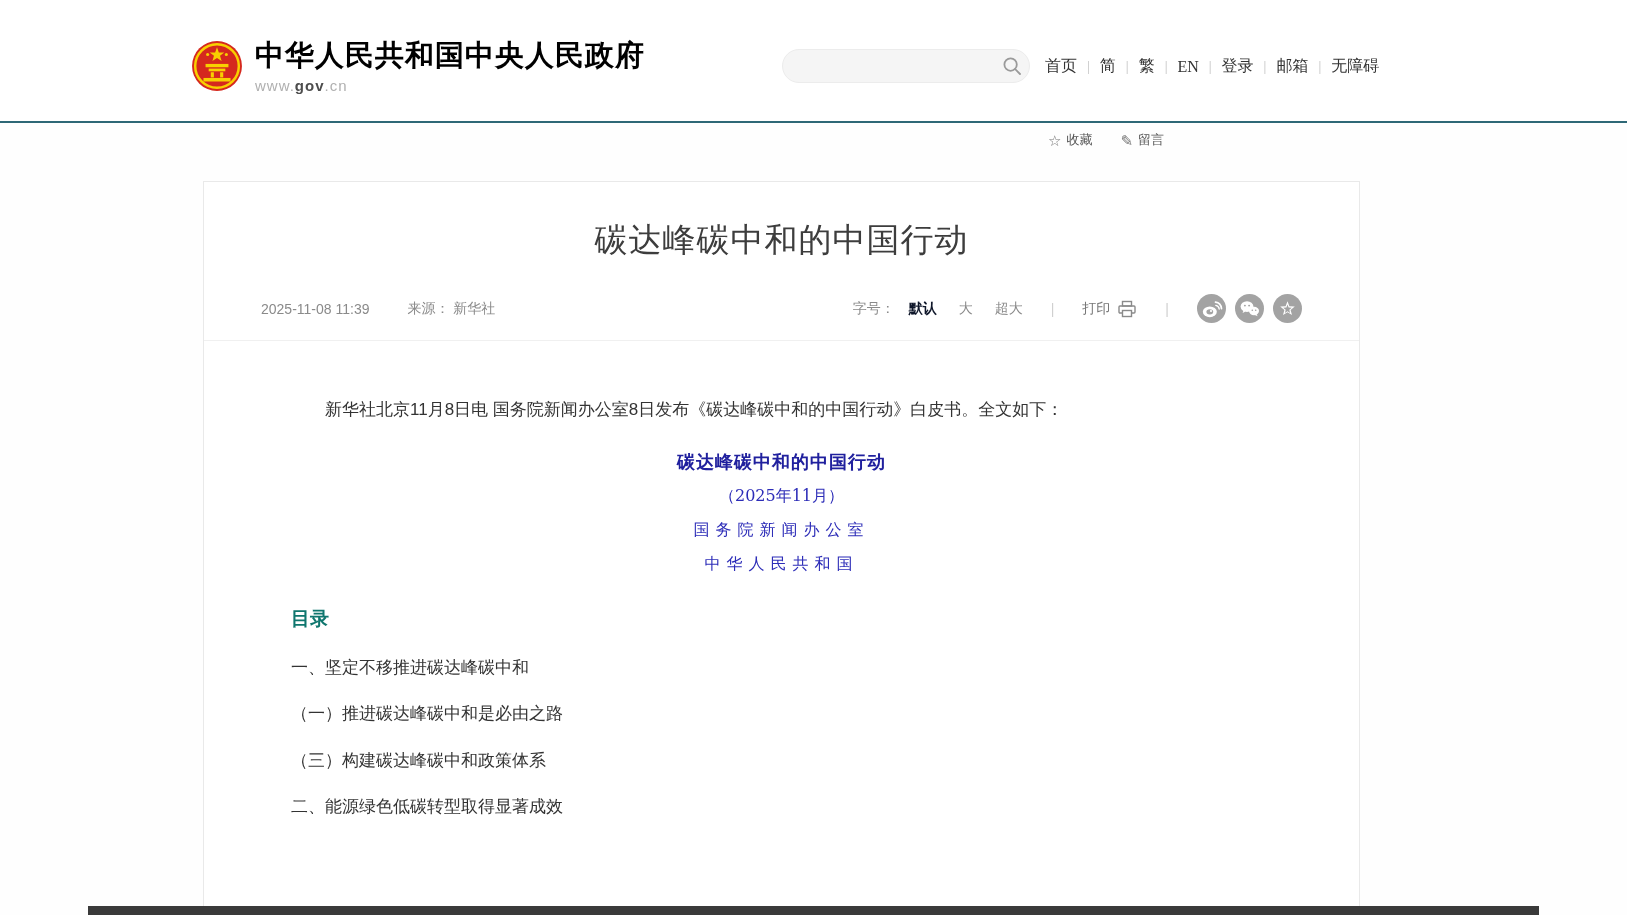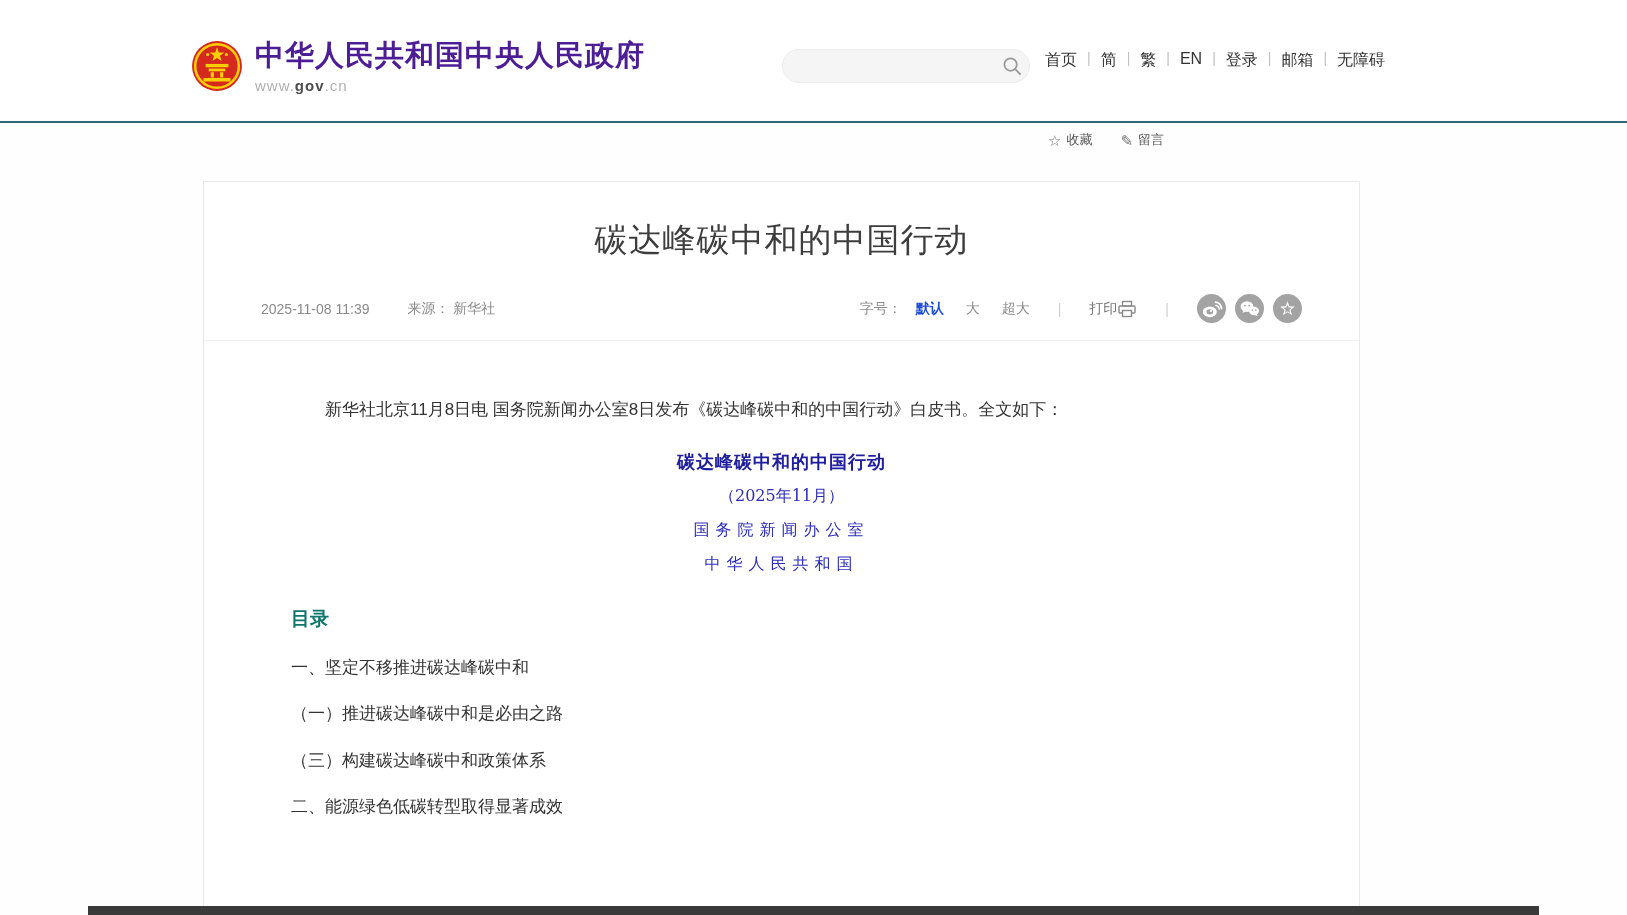--- a/index.html
+++ b/index.html
@@ -5,57 +5,57 @@
   * { margin:0; padding:0; box-sizing:border-box; }
   html,body { width:1627px; height:915px; overflow:hidden; background:#ffffff;
               font-family:"Liberation Sans","DejaVu Sans",sans-serif; }
   .page { position:relative; width:1627px; height:915px; background:#fefefe; }
 
   
   .header { position:absolute; top:0; left:0; width:100%; height:121px; background:#ffffff; }
   .teal-line { position:absolute; top:121px; left:0; width:100%; height:2px; background:#2e6876; }
   .logo-wrap { position:absolute; left:191px; top:40px; display:flex; align-items:flex-start; }
   .emblem { width:52px; height:52px; margin-right:12px; }
-  .site-name { font-size:29px; font-weight:bold; color:#4c1d95; letter-spacing:1px; line-height:1.1; }
+  .site-name { font-size:29px; font-weight:bold; color:#000000; letter-spacing:1px; line-height:1.1; }
   .site-url { margin-top:5px; font-size:15px; color:#b0b0b0; letter-spacing:1px; }
   .site-url .gov { color:#4d4d4d; font-weight:bold; }
 
   .search-box { position:absolute; left:782px; top:49px; width:248px; height:34px;
                 background:#f5f5f5; border:1px solid #ececec; border-radius:17px;
                 display:flex; align-items:center; }
   .search-input { flex:1; height:100%; border:none; outline:none; background:transparent;
                   padding:0 8px 0 16px; font-size:14px; color:#333; }
   .search-btn { width:34px; height:34px; border:none; background:transparent; cursor:pointer;
                 display:flex; align-items:center; justify-content:center; }
 
-  .top-nav { position:absolute; left:1045px; top:50px; height:33px; display:flex; align-items:flex-start;
-             font-size:16px; color:#333; white-space:nowrap; }
+  .top-nav { position:absolute; left:1045px; top:50px; height:33px; display:flex; align-items:center;
+             font-size:16px; color:#333; white-space:nowrap;font-family:Liberation Serif, serif; }
   .top-nav .nav-item { cursor:pointer; }
   .top-nav .sep { color:#c0c0c0; margin:0 10px; font-size:14px; }
 
   
   .quickbar { position:absolute; left:1048px; top:131px; display:flex; align-items:center; gap:28px;
               font-size:13px; color:#555; }
   .quickbar .qitem { display:flex; align-items:center; gap:5px; cursor:pointer; }
   .qicon { color:#777; font-size:15px; line-height:1; }
 
   
   .card { position:absolute; left:203px; top:181px; width:1157px; height:760px;
           background:#ffffff; border:1px solid #e9e9e9; }
   .article-title { padding-top:37px; text-align:center; font-size:33px; font-weight:400;
                    color:#3d3d3d; letter-spacing:1px; line-height:1.25; }
   .meta { margin-top:34px; padding:0 57px 17px; border-bottom:1px solid #f0f0f0;
           display:flex; justify-content:space-between; align-items:center;
           font-size:14px; color:#8a8a8a; }
   .meta-left { display:flex; align-items:center; gap:38px;text-align:center; }
   .meta-right { display:flex; align-items:center; gap:14px;text-align:center; }
   .fs-option { color:#8a8a8a; cursor:pointer; margin-left:8px; }
-  .fs-option.selected { color:#1d4ed8; font-weight:bold; }
+  .fs-option.selected { color:#0f172a; font-weight:bold; }
   .meta-sep { color:#d0d0d0; margin:0 14px; }
-  .print-group { display:flex; align-items:center; gap:0; color:#777; cursor:pointer; }
+  .print-group { display:flex; align-items:center; gap:7px; color:#777; cursor:pointer; }
   .share-icons { display:flex; align-items:center; gap:9px; }
   .share-icons svg { display:block; cursor:pointer; }
 
   .article-body { margin:4px 87px; font-size:17px; color:#333; }
   .lead { margin-top:56px; text-indent:2em; line-height:1.5; }
   .doc-center { text-align:center; font-family:"DejaVu Serif","Liberation Serif",serif; }
   .doc-title { margin-top:27px; font-size:18px; font-weight:bold; color:#20209e; letter-spacing:1px; }
   .doc-date  { margin-top:12px; font-size:16px; color:#2d2db8; }
   .doc-issuer{ margin-top:13px; font-size:16px; color:#2d2db8; letter-spacing:6px; }
   .toc-heading { margin-top:31px; font-size:19px; font-weight:bold; color:#0f766e; }

